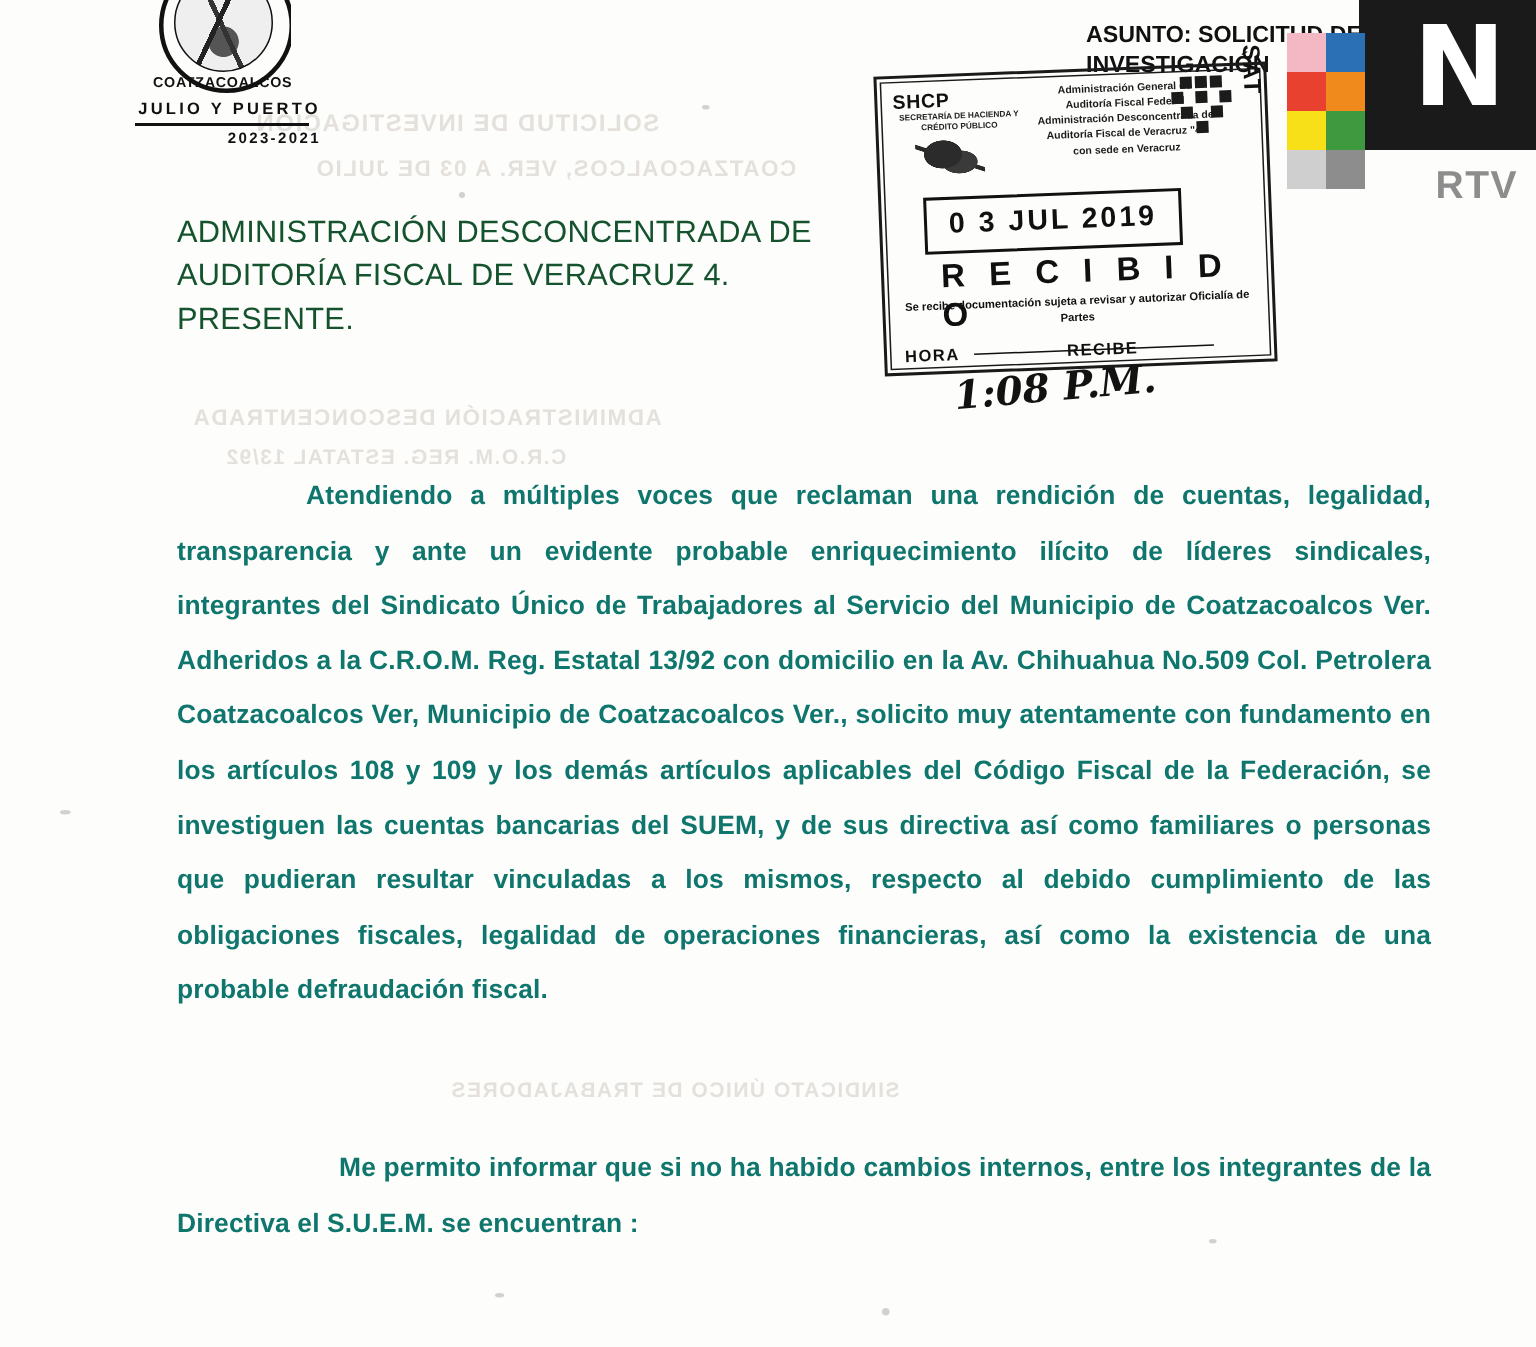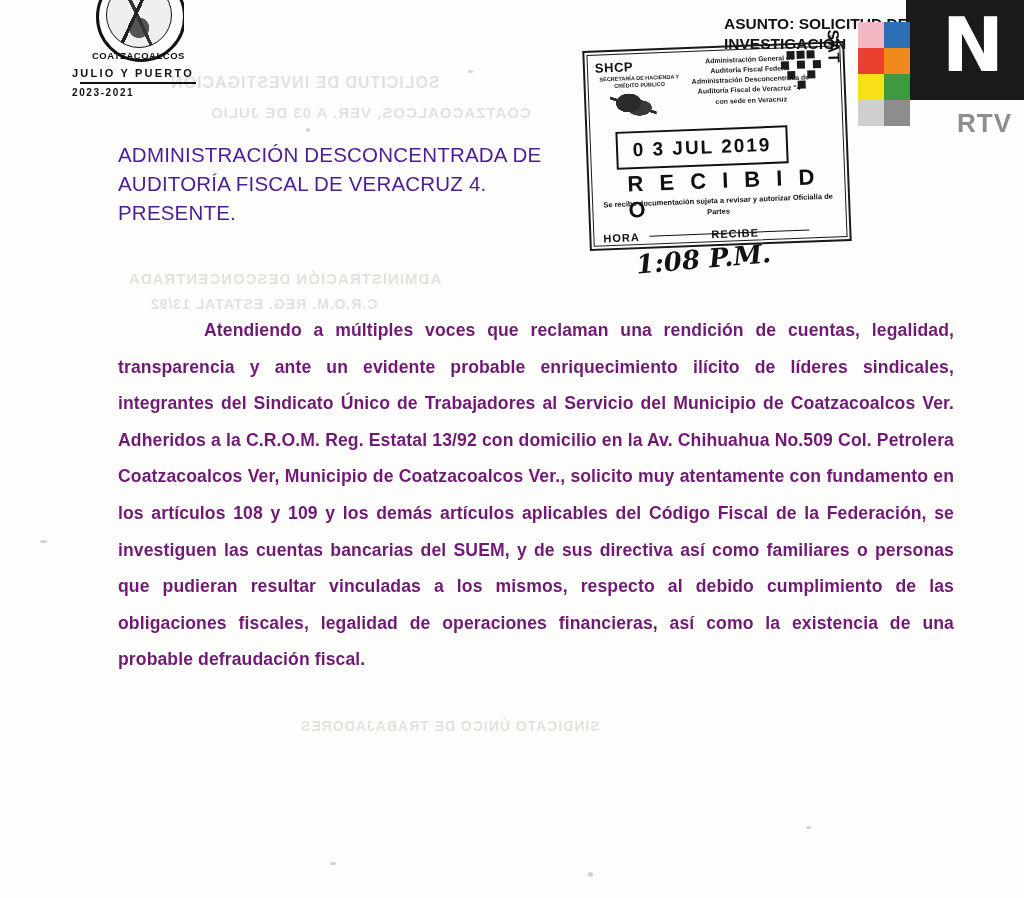--- a/index.html
+++ b/index.html
@@ -37,24 +37,24 @@
   .speck {
     position: absolute;
     background: #b9b3ac;
     border-radius: 50%;
     opacity: .6;
   }
 
   
   .seal {
     position: absolute;
-    left: 72px;
+    left: 82px;
     top: 0px;
     width: 132px;
-    text-align: left;
+    text-align: right;
   }
   .seal-ring {
     width: 92px;
     height: 62px;
     margin: 0 auto;
     position: relative;
     overflow: hidden;
   }
   .seal-ring .outer {
     position: absolute;
@@ -313,29 +313,29 @@
   
   .addressee {
     position: absolute;
     left: 118px;
     top: 140px;
     width: 470px;
     font-size: 20.5px;
     line-height: 1.42;
     font-weight: 400;
     letter-spacing: .2px;
-    color: #4c1d95;
+    color: #14532d;
   }
   .para {
     position: absolute;
     font-size: 17.6px;
     line-height: 2.08;
     text-align: justify;
     font-weight: 700;
-    color: #701a75;
+    color: #0f766e;
     letter-spacing: .1px;
   }
   #para-1 {
     left: 118px;
     top: 312px;
     width: 836px;
     text-indent: 86px;
   }
   #para-2 {
     left: 118px;
@@ -412,14 +412,15 @@
     <div class="recibido">R E C I B I D O</div>
     <div class="note">Se recibe documentación sujeta a revisar  y autorizar Oficialía de Partes</div>
     <div class="hora">HORA</div>
     <div class="recibe">RECIBE</div>
     <div class="hand-line"></div>
   </div>
   <div class="handtime">1:08 P.M.</div>
 
   <div class="addressee">ADMINISTRACIÓN DESCONCENTRADA DE AUDITORÍA FISCAL DE VERACRUZ 4. PRESENTE.</div>
   <div class="para" id="para-1">Atendiendo a múltiples voces que reclaman una rendición de cuentas, legalidad, transparencia y ante un evidente probable enriquecimiento ilícito de líderes sindicales, integrantes del Sindicato Único de Trabajadores al Servicio del Municipio de Coatzacoalcos Ver. Adheridos a la C.R.O.M. Reg. Estatal 13/92 con domicilio en la Av. Chihuahua No.509 Col. Petrolera Coatzacoalcos Ver, Municipio de Coatzacoalcos Ver., solicito muy atentamente con fundamento en los artículos 108 y 109 y los demás artículos aplicables del Código Fiscal de la Federación, se investiguen las cuentas bancarias del SUEM, y de sus directiva así como familiares o personas que pudieran resultar vinculadas a los mismos, respecto al debido cumplimiento de las obligaciones fiscales, legalidad de operaciones financieras, así como la existencia de una  probable defraudación fiscal.</div>
+  <div class="para" id="para-2">Me permito informar que si no ha habido cambios internos, entre  los integrantes de la Directiva el S.U.E.M. se encuentran :</div>
 
 </div>
 
 </body></html>

